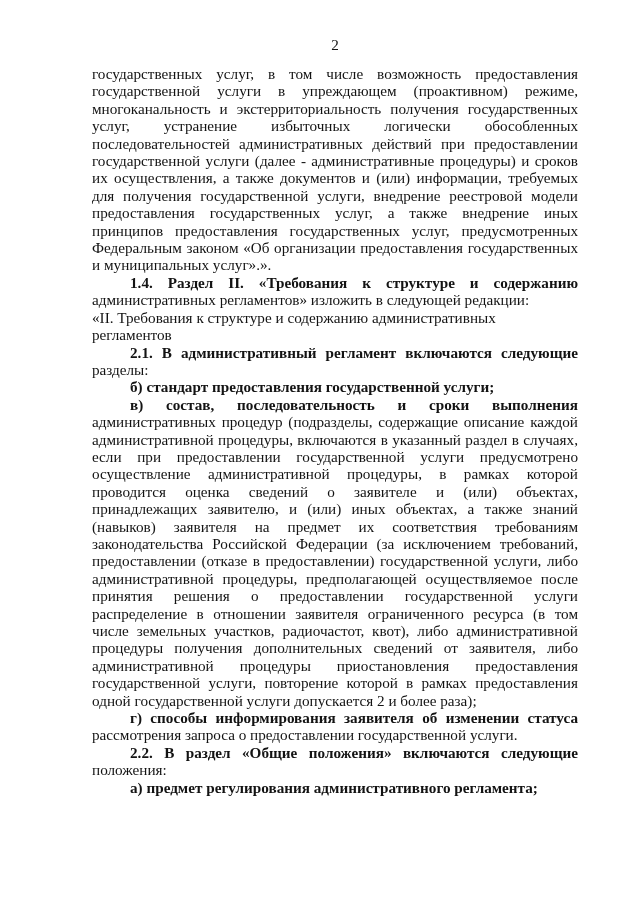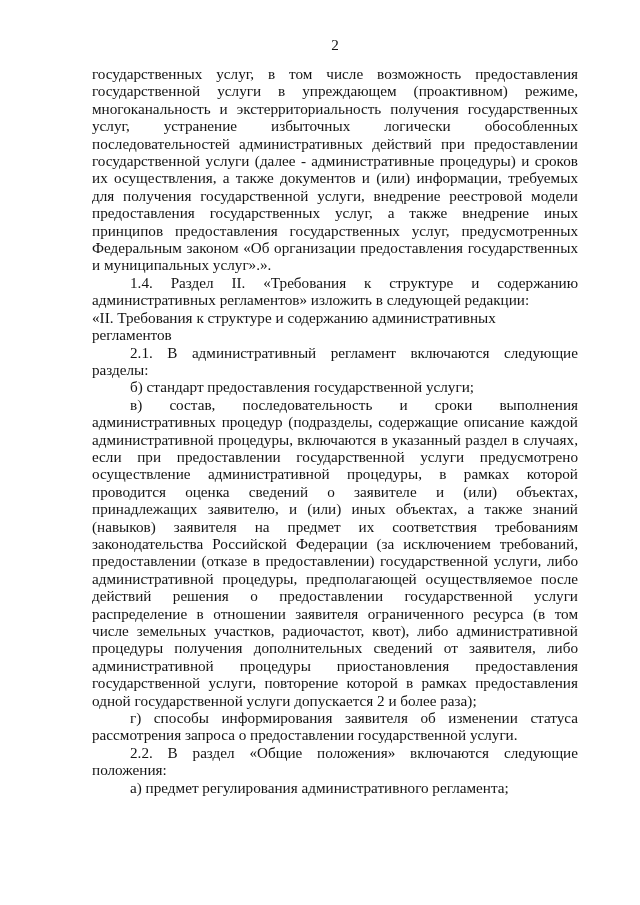--- a/index.html
+++ b/index.html
@@ -34,21 +34,21 @@
     line-height: 17.4px;
   }
   .paragraph { margin: 0; padding: 0; }
   .paragraph.bold { font-weight: bold; }
   .line { margin: 0; padding: 0; }
   .line.just {
     text-align: justify;
     text-align-last: justify;
   }
   .line.center { text-align: left; }
-  .line.indent { text-indent: 38px; }
+  .line.indent { text-indent: 38px; font-weight: bold; }
 </style>
 </head>
 <body>
 
 <div class="page">
   <div class="pagenum">2</div>
   <div class="text-block">
       <div class="line just">государственных услуг, в том числе возможность предоставления</div>
       <div class="line just">государственной услуги в упреждающем (проактивном) режиме,</div>
       <div class="line just">многоканальность и экстерриториальность получения государственных</div>
@@ -78,21 +78,21 @@
       <div class="line just">административных процедур (подразделы, содержащие описание каждой</div>
       <div class="line just">административной процедуры, включаются в указанный раздел в случаях,</div>
       <div class="line just">если при предоставлении государственной услуги предусмотрено</div>
       <div class="line just">осуществление административной процедуры, в рамках которой</div>
       <div class="line just">проводится оценка сведений о заявителе и (или) объектах,</div>
       <div class="line just">принадлежащих заявителю, и (или) иных объектах, а также знаний</div>
       <div class="line just">(навыков) заявителя на предмет их соответствия требованиям</div>
       <div class="line just">законодательства Российской Федерации (за исключением требований,</div>
       <div class="line just">предоставлении (отказе в предоставлении) государственной услуги, либо</div>
       <div class="line just">административной процедуры, предполагающей осуществляемое после</div>
-      <div class="line just">действий решения о предоставлении государственной услуги</div>
+      <div class="line just">принятия решения о предоставлении государственной услуги</div>
       <div class="line just">распределение в отношении заявителя ограниченного ресурса (в том</div>
       <div class="line just">числе земельных участков, радиочастот, квот), либо административной</div>
       <div class="line just">процедуры получения дополнительных сведений от заявителя, либо</div>
       <div class="line just">административной процедуры приостановления предоставления</div>
       <div class="line just">государственной услуги, повторение которой в рамках предоставления</div>
       <div class="line">одной государственной услуги допускается 2 и более раза);</div>
       <div class="paragraph"></div>
       <div class="line just indent">г) способы информирования заявителя об изменении статуса</div>
       <div class="line">рассмотрения запроса о предоставлении государственной услуги.</div>
       <div class="paragraph"></div>

